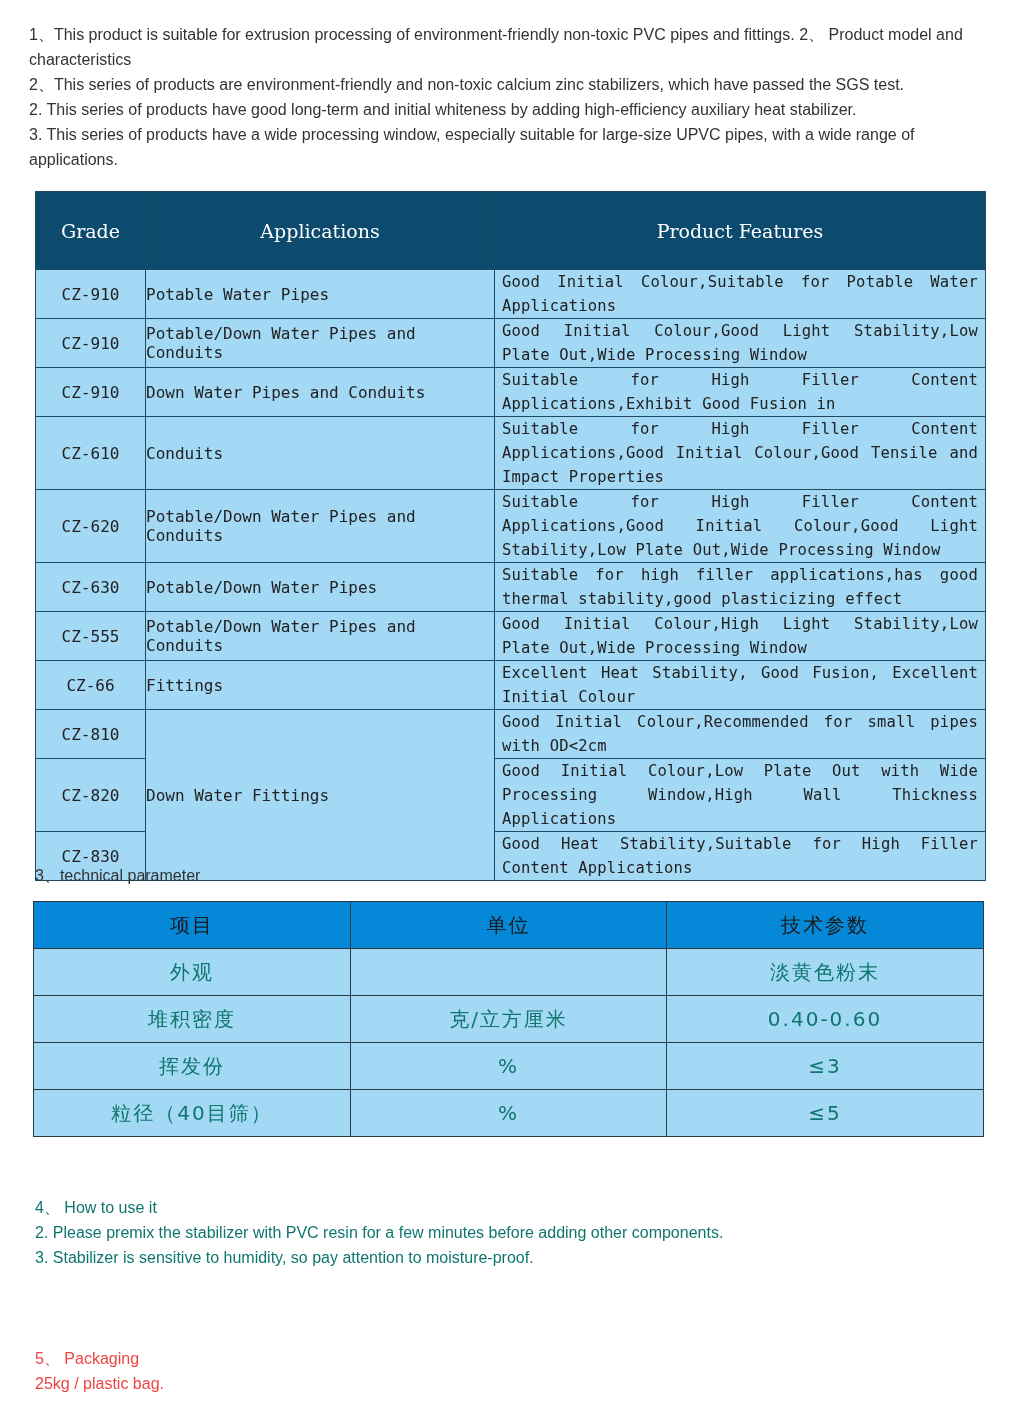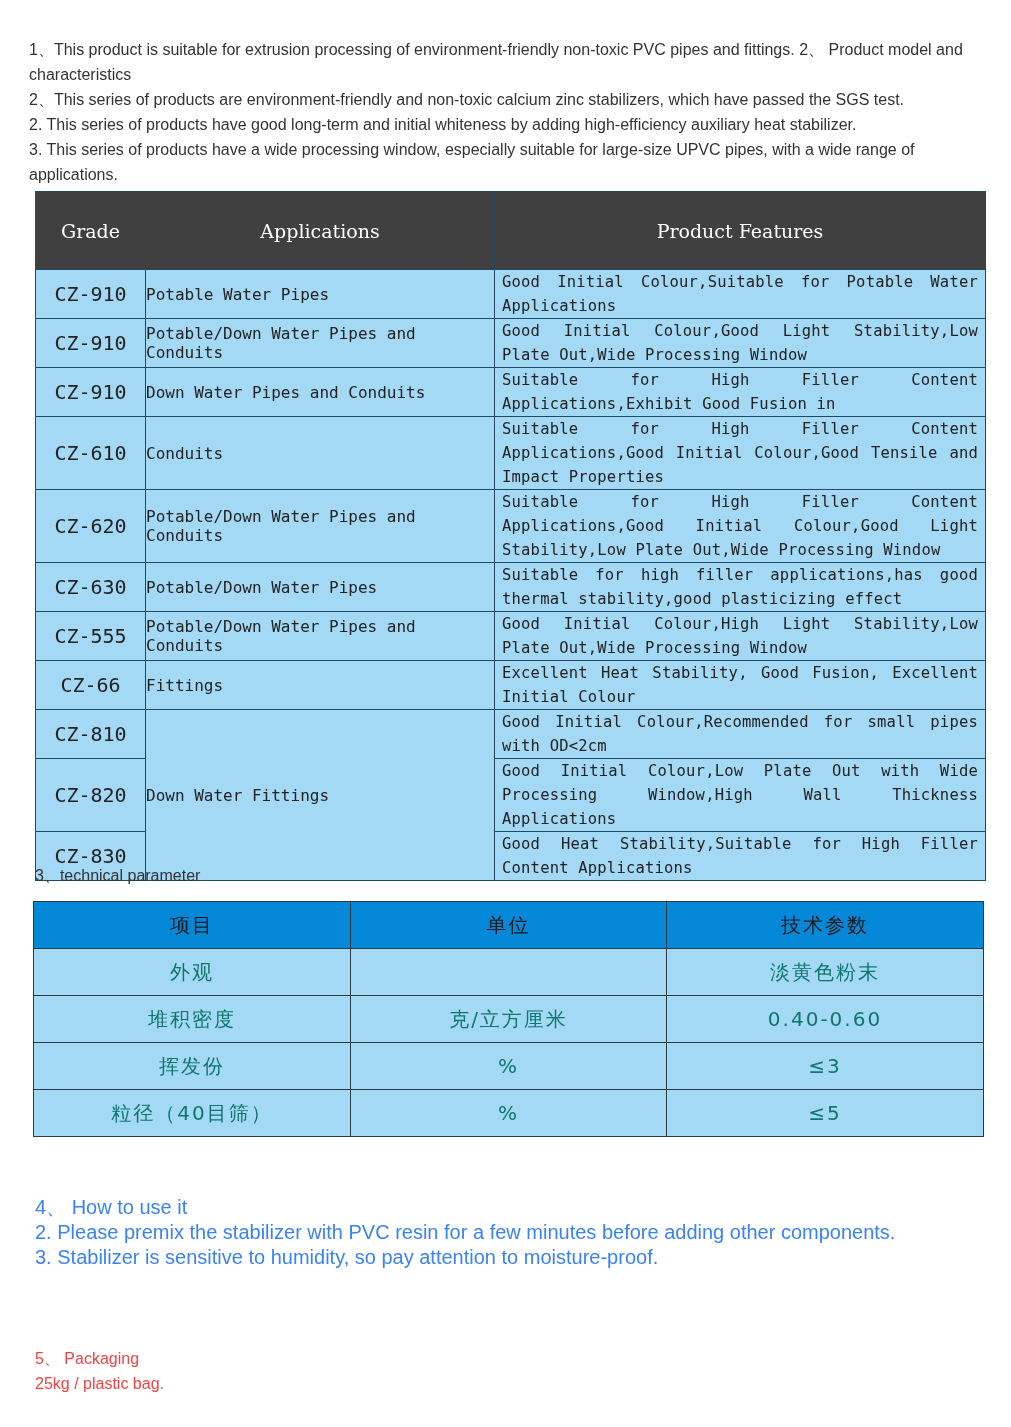--- a/index.html
+++ b/index.html
@@ -5,45 +5,45 @@
   html, body { margin: 0; padding: 0; background: #ffffff; }
   body { width: 1011px; height: 1427px; position: relative; overflow: hidden;
          font-family: "Liberation Sans", "DejaVu Sans", sans-serif; color: #333333; }
   .para { position: absolute; left: 29px; width: 960px; font-size: 16px; line-height: 25px; color: #333333; }
   .para p { margin: 0; }
 
   
   .t1 { position: absolute; left: 35px; top: 191px; width: 950px; border-collapse: collapse; table-layout: fixed;
         font-family: "DejaVu Sans Mono", "Liberation Mono", monospace; }
   .t1 td, .t1 th { border: 1.5px solid #1e4b63; background: #a4d9f5; color: #222; padding: 0; vertical-align: middle; }
-  .t1 th { background: #404040; color: #ffffff; font-weight: normal; font-family: "DejaVu Serif", "Liberation Serif", serif;
+  .t1 th { background: #0c4a6e; color: #ffffff; font-weight: normal; font-family: "DejaVu Serif", "Liberation Serif", serif;
            font-size: 19px; height: 77px; }
-  .t1 td.grade { text-align: center; font-size: 20px; }
+  .t1 td.grade { text-align: center; font-size: 16px; }
   .t1 td.app { text-align: left; font-size: 16px; }
   .t1 td.feat { text-align: justify; text-align-last: left; font-size: 15.5px; line-height: 24px; padding: 0 7px 0 7px; letter-spacing: 0.2px; }
 
   
   .sec3 { position: absolute; left: 35px; top: 866px; font-size: 16px; color: #333; }
 
   
   .t2 { position: absolute; left: 33px; top: 901px; width: 950px; border-collapse: collapse; table-layout: fixed;
         font-family: "DejaVu Sans", "Liberation Sans", sans-serif; border-radius: 27px; }
   .t2 td, .t2 th { border: 1.5px solid #2b3b44; background: #a4d9f5; color: #0f766e; text-align: center; height: 46px;
                    font-size: 20px; font-weight: normal; padding: 0; letter-spacing: 2px; }
   .t2 th { background: #0688d8; color: #1a1a1a; }
 
-  .sec4 { position: absolute; left: 35px; top: 1195px; width: 950px; font-size: 20px; line-height: 25px; color: #3b82f6; }
+  .sec4 { position: absolute; left: 35px; top: 1195px; width: 950px; font-size: 16px; line-height: 25px; color: #0f766e; }
   .sec4 p { margin: 0; }
   .sec5 { position: absolute; left: 35px; top: 1346px; font-size: 16px; line-height: 25px; color: #ef4444; }
   .sec5 p { margin: 0; }
 </style>
 </head>
 <body>
 
-<div class="para" style="top:37px;">
+<div class="para" style="top:22px;">
   <p>1、This product is suitable for extrusion processing of environment-friendly non-toxic PVC pipes and fittings. 2、 Product model and characteristics</p>
   <p>2、This series of products are environment-friendly and non-toxic calcium zinc stabilizers, which have passed the SGS test.</p>
   <p>2. This series of products have good long-term and initial whiteness by adding high-efficiency auxiliary heat stabilizer.</p>
   <p>3. This series of products have a wide processing window, especially suitable for large-size UPVC pipes, with a wide range of applications.</p>
 </div>
 
 <table class="t1">
   <colgroup>
       <col style="width:110px">
       <col style="width:349px">

